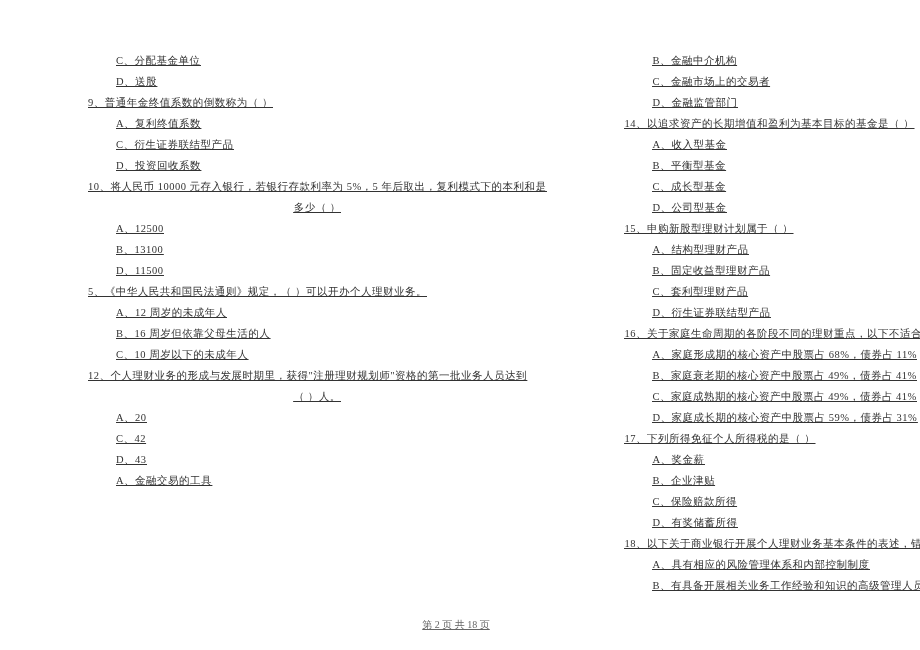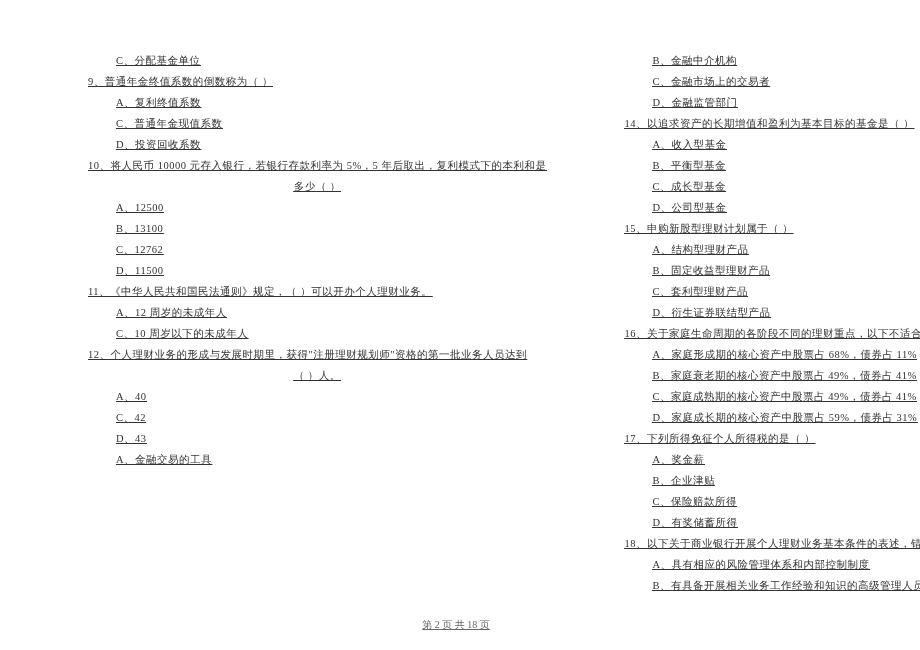--- a/index.html
+++ b/index.html
@@ -52,36 +52,37 @@
       font-size: 10px;
       color: #666666;
     }
   </style>
 </head>
 <body>
 
 <div class="page-content">
   <div class="column" id="left-col">
       <div class="line option">C、分配基金单位</div>
+      <div class="line option">D、送股</div>
       <div class="line question">9、普通年金终值系数的倒数称为（    ）</div>
       <div class="line option">A、复利终值系数</div>
-      <div class="line option">C、普通年金现值系数</div>
+      <div class="line option">C、衍生证券联结型产品</div>
       <div class="line option">D、投资回收系数</div>
       <div class="line question">10、将人民币 10000 元存入银行，若银行存款利率为 5%，5 年后取出，复利模式下的本利和是</div>
       <div class="line continuation">多少（    ）</div>
       <div class="line option">A、12500</div>
       <div class="line option">B、13100</div>
-      <div class="line option">C、12762</div>
       <div class="line option">D、11500</div>
-      <div class="line question">11、《中华人民共和国民法通则》规定，（    ）可以开办个人理财业务。</div>
+      <div class="line question">5、《中华人民共和国民法通则》规定，（    ）可以开办个人理财业务。</div>
       <div class="line option">A、12 周岁的未成年人</div>
+      <div class="line option">B、16 周岁但依靠父母生活的人</div>
       <div class="line option">C、10 周岁以下的未成年人</div>
       <div class="line question">12、个人理财业务的形成与发展时期里，获得"注册理财规划师"资格的第一批业务人员达到</div>
       <div class="line continuation">（    ）人。</div>
-      <div class="line option">A、40</div>
+      <div class="line option">A、20</div>
       <div class="line option">C、42</div>
       <div class="line option">D、43</div>
       <div class="line option">A、金融交易的工具</div>
     </div>
   <div class="column" id="right-col">
       <div class="line option">B、金融中介机构</div>
       <div class="line option">C、金融市场上的交易者</div>
       <div class="line option">D、金融监管部门</div>
       <div class="line question">14、以追求资产的长期增值和盈利为基本目标的基金是（    ）</div>
       <div class="line option">A、收入型基金</div>

